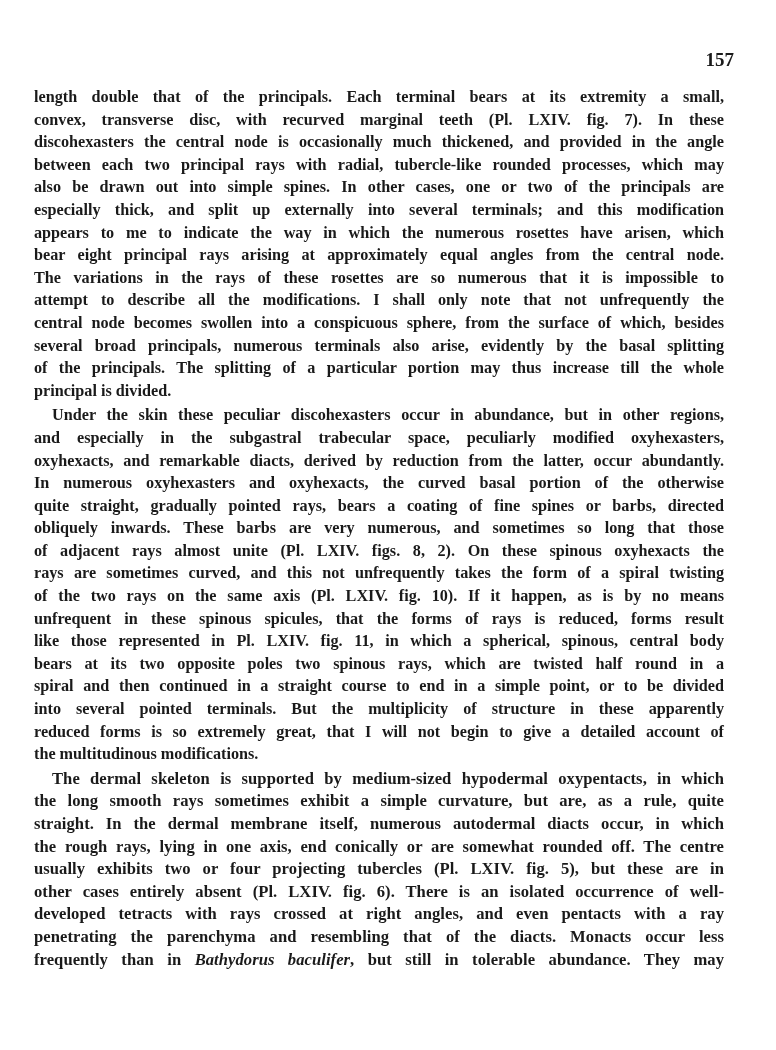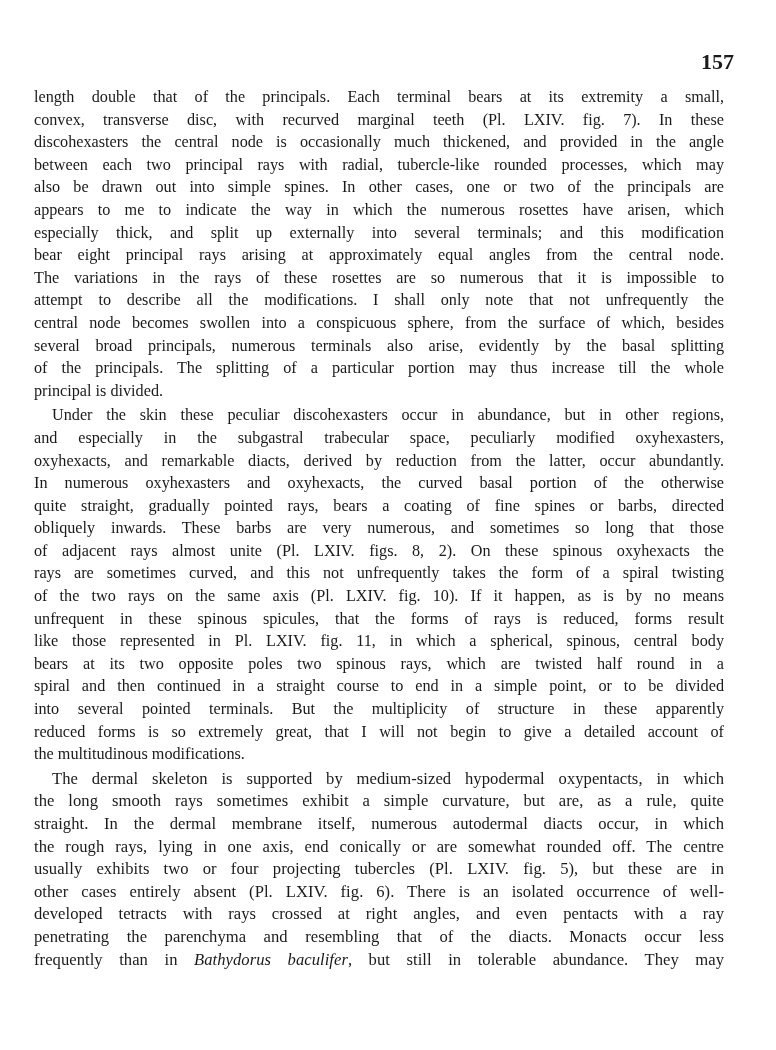--- a/index.html
+++ b/index.html
@@ -36,21 +36,21 @@
       text-align: center;
       font-size: 14px;
       letter-spacing: 0.6px;
       font-weight: normal;
       top: 0;
     }
     .page-number {
       position: absolute;
       right: 0;
       top: -1px;
-      font-size: 22px;
+      font-size: 19px;
       font-weight: bold;
     }
     .body-text {
       position: absolute;
       left: 34px;
       top: 86px;
       width: 690px;
     }
     .line {
       display: block;
@@ -64,20 +64,21 @@
     }
     .line.last {
       text-align-last: left;
     }
     .line.indent {
       padding-left: 18px;
     }
     .para {
       margin: 0;
       padding: 0;
+      font-weight: bold;
     }
     .para + .para {
       margin-top: 2px;
     }
     .lower-block .line {
       font-size: 16.6px;
       letter-spacing: 0.05px;
     }
     i { font-style: italic; }
   </style>
@@ -90,22 +91,22 @@
   </div>
 
   <div class="body-text">
 
     <div class="para">
       <span class="line">length double that of the principals.  Each terminal bears at its extremity a small,</span>
       <span class="line">convex, transverse disc, with recurved marginal teeth (Pl. LXIV. fig. 7).  In these</span>
       <span class="line">discohexasters the central node is occasionally much thickened, and provided in the angle</span>
       <span class="line">between each two principal rays with radial, tubercle-like rounded processes, which may</span>
       <span class="line">also be drawn out into simple spines.  In other cases, one or two of the principals are</span>
+      <span class="line">especially thick, and split up externally into several terminals; and this modification</span>
       <span class="line">appears to me to indicate the way in which the numerous rosettes have arisen, which</span>
-      <span class="line">especially thick, and split up externally into several terminals; and this modification</span>
       <span class="line">bear eight principal rays arising at approximately equal angles from the central node.</span>
       <span class="line">The variations in the rays of these rosettes are so numerous that it is impossible to</span>
       <span class="line">attempt to describe all the modifications.  I shall only note that not unfrequently the</span>
       <span class="line">central node becomes swollen into a conspicuous sphere, from the surface of which, besides</span>
       <span class="line">several broad principals, numerous terminals also arise, evidently by the basal splitting</span>
       <span class="line">of the principals.  The splitting of a particular portion may thus increase till the whole</span>
       <span class="line last">principal is divided.</span>
     </div>
 
     <div class="para">

